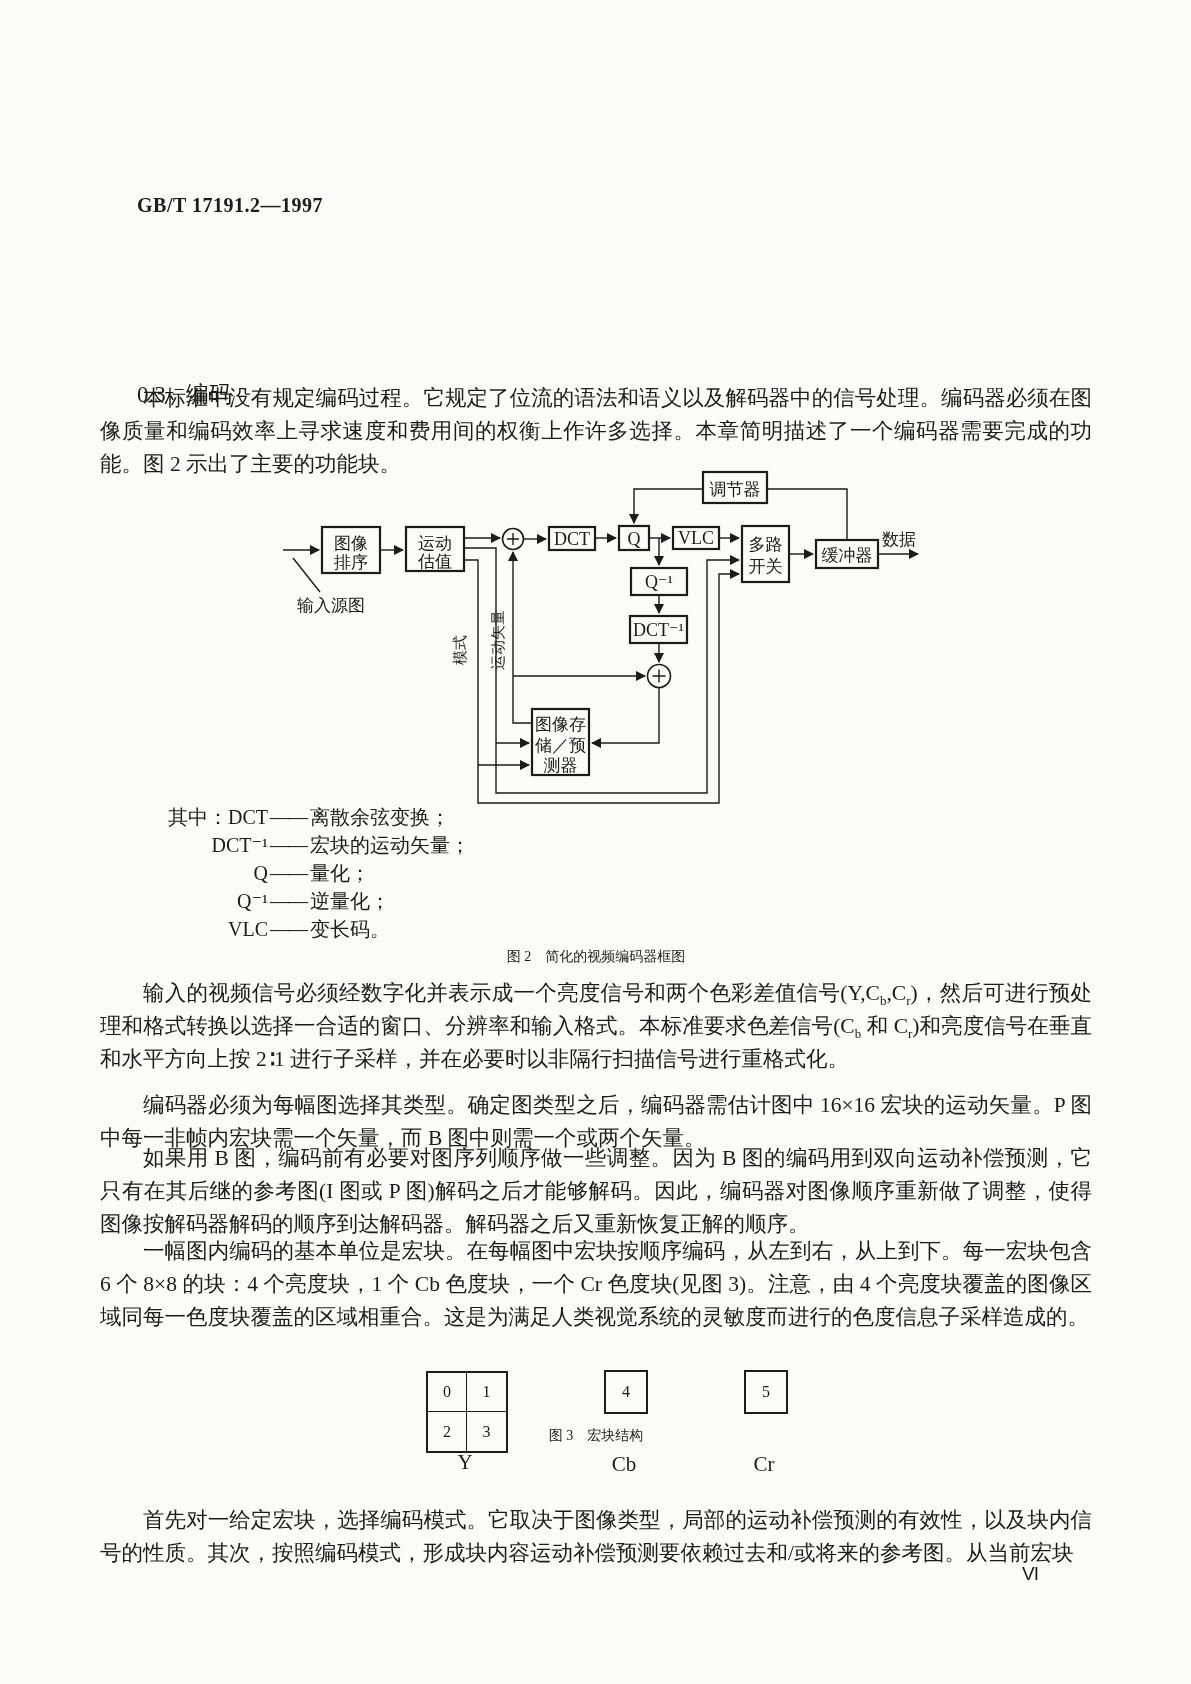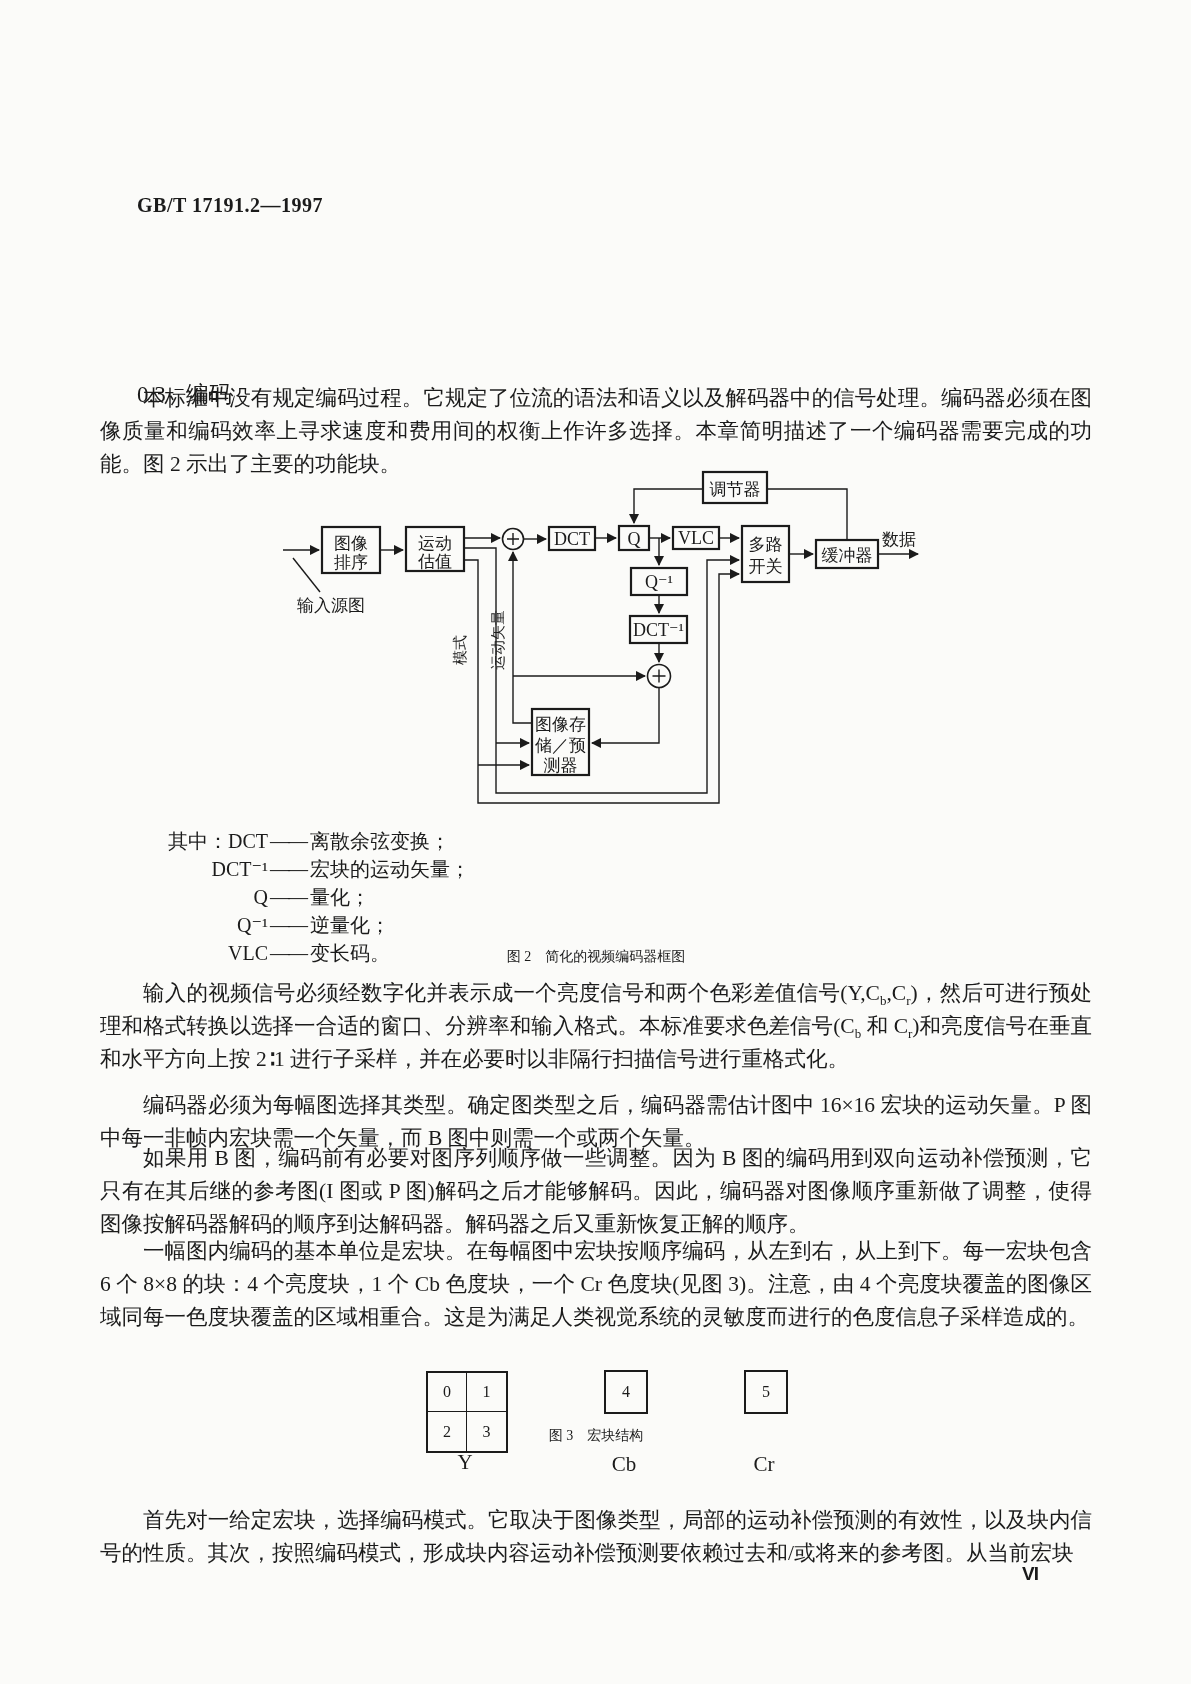--- a/index.html
+++ b/index.html
@@ -26,21 +26,21 @@
   }
   .p1{top:382px;}
   .p2{top:977px;}
   .p3{top:1089px;}
   .p4{top:1142px;}
   .p5{top:1235px;}
   .p6{top:1504px;}
   sub{font-size:13px;line-height:0;}
   .fig2{position:absolute;left:250px;top:445px;}
   .fig2 text{fill:#1b1b1b;}
-  .legend{position:absolute;left:140px;top:803px;font-size:20px;line-height:28px;margin-top:24px;}
+  .legend{position:absolute;left:140px;top:803px;font-size:20px;line-height:28px;}
   .lg-row{display:flex;}
   .lg-left{display:inline-block;width:128px;text-align:right;white-space:pre;}
   .lg-dash{margin:0 4px 0 2px;letter-spacing:-2px;}
   .caption{position:absolute;left:100px;width:992px;text-align:center;font-size:14px;}
   .cap2{top:948px;}
   .cap3{top:1427px;}
   
   .mb-y{
     position:absolute;left:426px;top:1371px;width:78px;height:78px;
     border:2.5px solid #1b1b1b;background:#fbfbf9;
@@ -58,21 +58,21 @@
     display:flex;align-items:center;justify-content:center;font-size:16px;
   }
   .mb-cb{left:604px;}
   .mb-cr{left:744px;}
   .mb-label{position:absolute;text-align:center;font-size:21px;}
   .lbl-y{left:426px;width:78px;top:1450px;}
   .lbl-cb{left:596px;width:56px;top:1452px;}
   .lbl-cr{left:736px;width:56px;top:1452px;}
   .page-num{
     position:absolute;left:1022px;top:1563px;
-    font-size:19px;font-weight:bold;letter-spacing:-1px;
+    font-size:19px;font-weight:normal;letter-spacing:-1px;
     font-family:"Liberation Sans","DejaVu Sans",sans-serif;
   }
 </style>
 </head>
 <body>
 
 <div>
 
   <div class="doc-code">GB/T 17191.2—1997</div>
 

